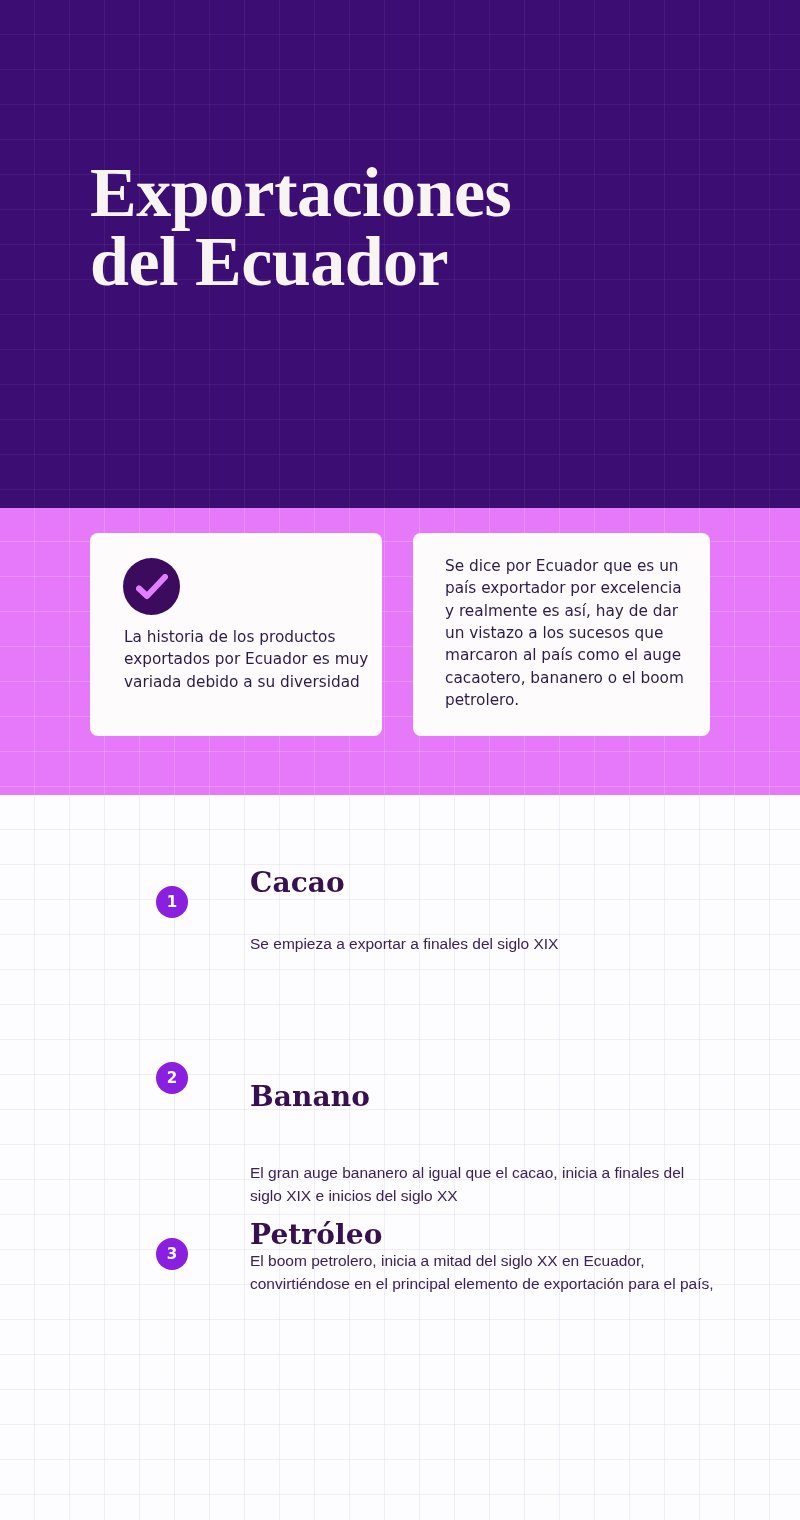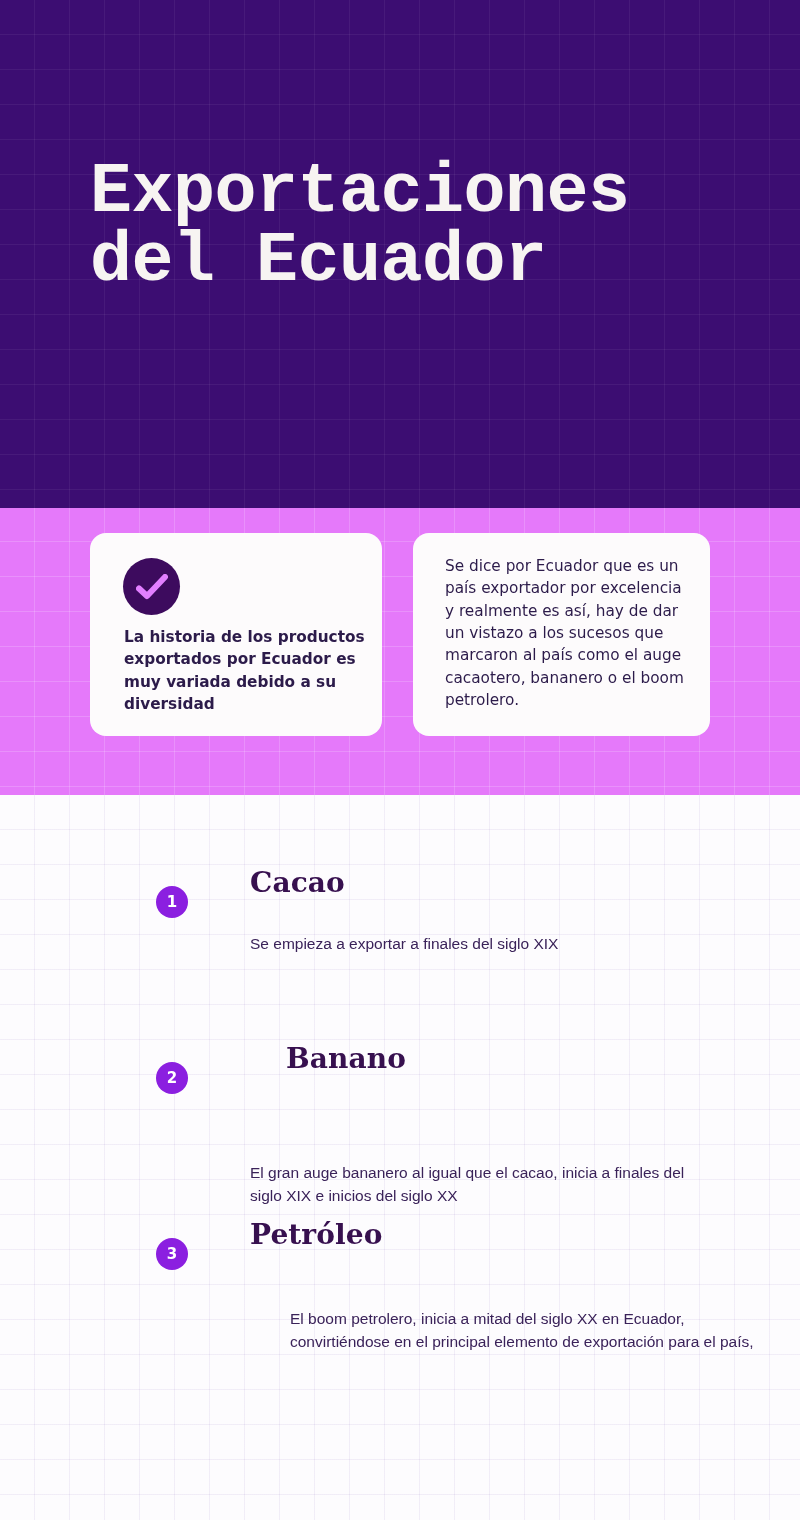--- a/index.html
+++ b/index.html
@@ -38,21 +38,21 @@
   }
 
   .title-block {
     position: absolute;
     left: 90px;
     top: 158px;
     width: 640px;
   }
 
   .main-title {
-    font-family: Liberation Mono, monospace;
+    font-family: Liberation Serif, serif;
     font-weight: bold;
     font-size: 70px;
     line-height: 0.99;
     color: #F7F4F2;
     letter-spacing: -0.5px;
     white-space: pre-line;
   }
 
   
   .pink-band {
@@ -65,21 +65,21 @@
     background-image:
       linear-gradient(to right, rgba(255,255,255,0.17) 1px, transparent 1px),
       linear-gradient(to bottom, rgba(255,255,255,0.17) 1px, transparent 1px);
     background-size: 35px 35px;
     background-position: -1px -2px;
   }
 
   .card {
     position: absolute;
     background: #FDFBFC;
-    border-radius: 16px;
+    border-radius: 8px;
   }
 
   .card-left {
     left: 90px;
     top: 533px;
     width: 292px;
     height: 203px;
   }
 
   .card-right {
@@ -110,21 +110,20 @@
     font-size: 15.3px;
     line-height: 1.46;
     color: #2C1B4A;
   }
 
   .card-left .card-text {
     position: absolute;
     left: 34px;
     top: 93px;
     width: 245px;
-    font-weight: bold;
   }
 
   .card-right .card-text {
     position: absolute;
     left: 32px;
     top: 22px;
     width: 242px;
   }
 
   
@@ -183,27 +182,27 @@
     width: 470px;
   }
 
   
   .item-1 .badge        { top: 886px; }
   .item-1 .item-heading { top: 866px; }
   .item-1 .item-body    { top: 933px; }
 
   
   .item-2 .badge        { top: 1062px; }
-  .item-2 .item-heading { top: 1042px; margin-left: 36px; }
+  .item-2 .item-heading { top: 1080px; }
   .item-2 .item-body    { top: 1162px; }
 
   
   .item-3 .badge        { top: 1238px; }
   .item-3 .item-heading { top: 1218px; }
-  .item-3 .item-body    { top: 1308px; margin-left: 40px; }
+  .item-3 .item-body    { top: 1250px; }
 
   
   .footer {
     position: absolute;
     left: 0;
     top: 1524px;
     width: 800px;
     text-align: center;
   }
 

